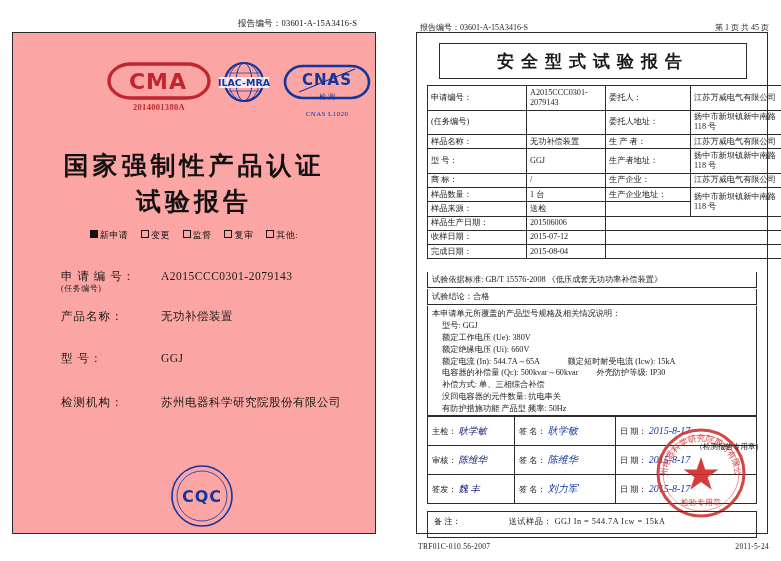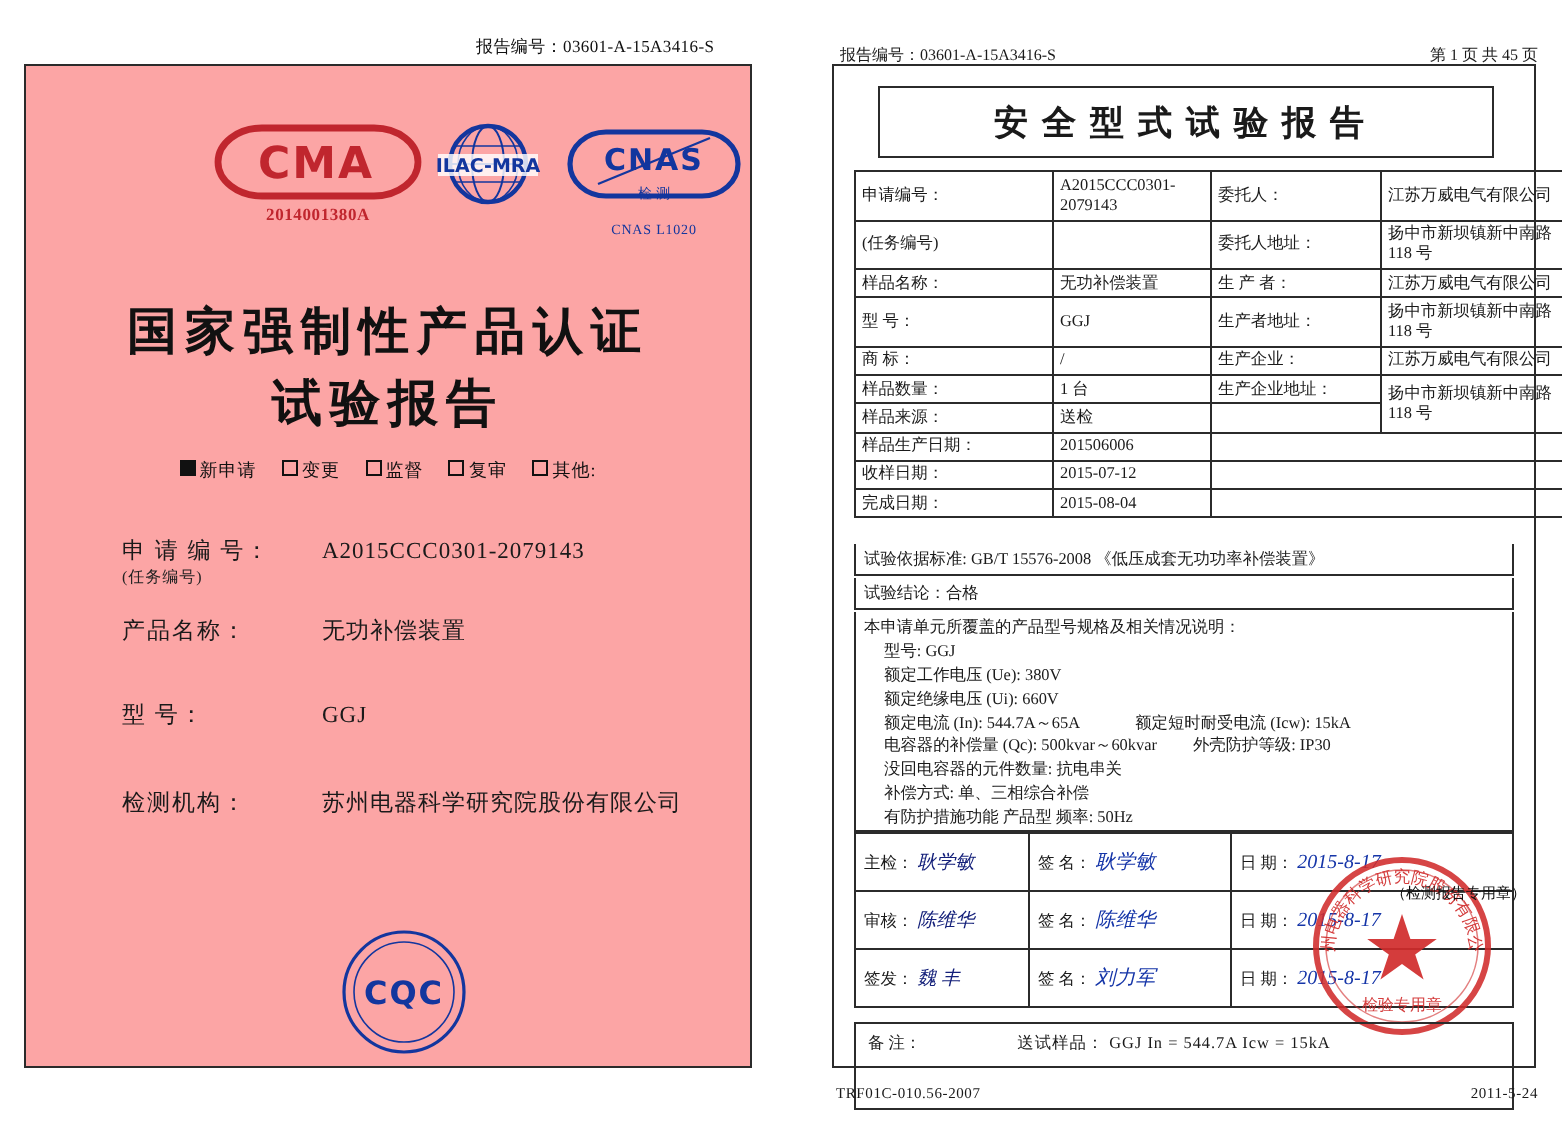--- a/index.html
+++ b/index.html
@@ -61,21 +61,21 @@
   .indent{padding-left:10px;}
 
   .sign{position:absolute;left:10px;top:383px;width:330px;border-collapse:collapse;table-layout:fixed;}
   .sign td{border:1px solid #2b2b2b;font-size:8.2px;padding:3px 4px;height:22px;vertical-align:middle;}
   .hand{font-family:"Liberation Serif",serif;font-style:italic;color:#1535a8;font-size:10px;letter-spacing:0;}
   .hand-b{font-family:"Liberation Serif",serif;font-style:italic;color:#14207a;font-size:9.5px;}
 
   .stamp{position:absolute;right:18px;top:392px;width:96px;height:96px;}
   .stamp2{position:absolute;right:4px;top:408px;font-size:7.5px;color:#111;line-height:1.6;text-align:center;}
 
-  .remark{position:absolute;left:10px;top:478px;width:330px;height:44px;border:1px solid #2b2b2b;box-sizing:border-box;font-size:8.2px;padding:4px 6px;}
+  .remark{position:absolute;left:10px;top:478px;width:330px;height:27px;border:1px solid #2b2b2b;box-sizing:border-box;font-size:8.2px;padding:4px 6px;}
   .remark .rv{margin-left:46px;letter-spacing:.5px;}
 
   .foot-l{position:absolute;left:18px;bottom:10px;font-size:7.5px;letter-spacing:.3px;}
   .foot-r{position:absolute;right:12px;bottom:10px;font-size:7.5px;letter-spacing:.3px;}
 </style>
 </head>
 <body>
 
 <div class="page left">
 
@@ -241,22 +241,22 @@
       <div class="desc-line indent">额定工作电压 (Ue): 380V</div>
       <div class="desc-line indent">额定绝缘电压 (Ui): 660V</div>
       <div class="desc-line indent">
         <span>额定电流 (In): 544.7A～65A</span>
         <span style="margin-left:26px">额定短时耐受电流 (Icw): 15kA</span>
       </div>
       <div class="desc-line indent">
         <span>电容器的补偿量 (Qc): 500kvar～60kvar</span>
         <span style="margin-left:16px">外壳防护等级: IP30</span>
       </div>
+      <div class="desc-line indent">补偿方式: 单、三相综合补偿</div>
       <div class="desc-line indent">没回电容器的元件数量: 抗电串关</div>
-      <div class="desc-line indent">补偿方式: 单、三相综合补偿</div>
       <div class="desc-line indent">有防护措施功能 产品型 频率: 50Hz</div>
     </div>
 
     <table class="sign">
       <tbody>
           <tr>
         <td style="width:78px">
           <span>主检：</span>
           <span class="hand-b">耿学敏</span>
         </td>

